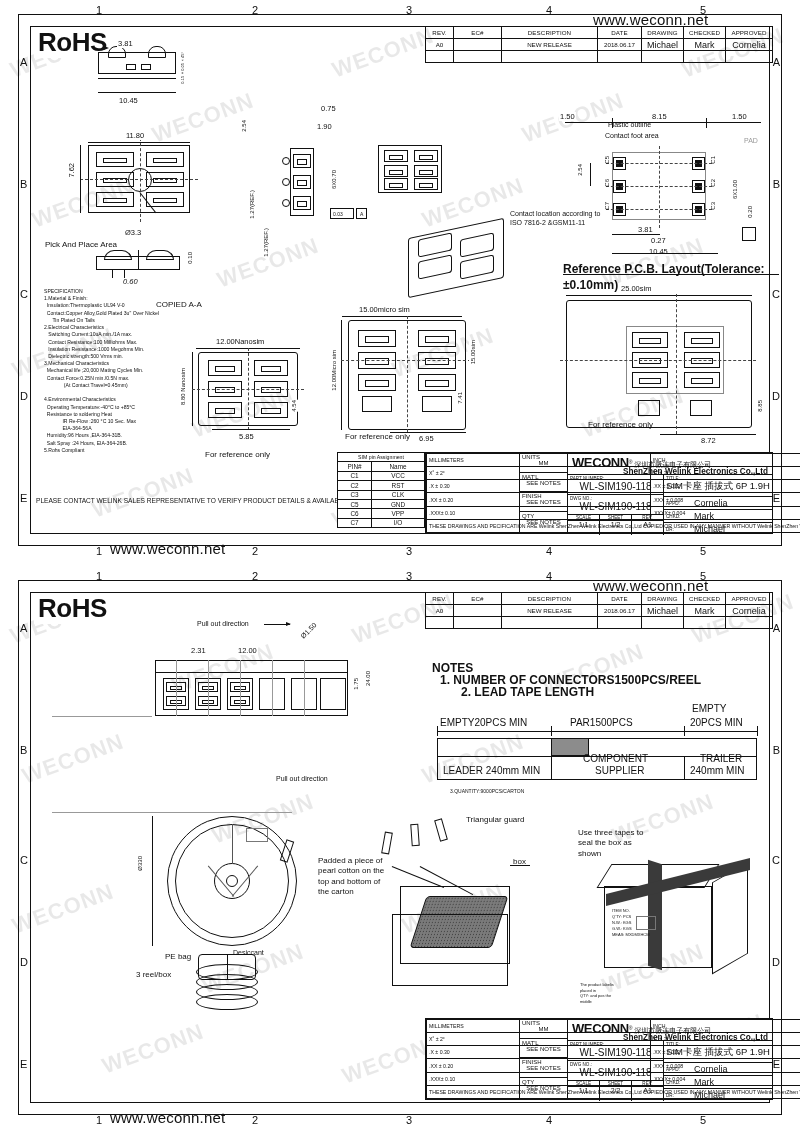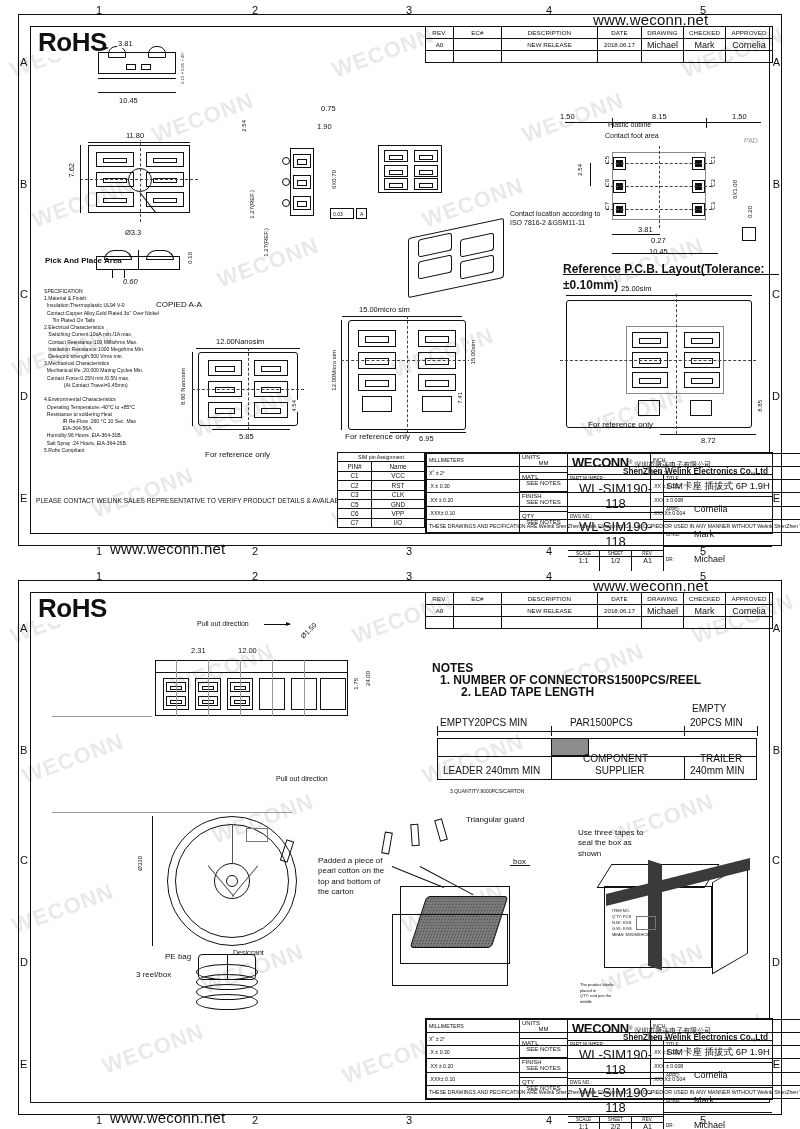--- a/index.html
+++ b/index.html
@@ -49,21 +49,21 @@
   .tb-cell { border-bottom:1px solid #111; padding:1px 2px; }
   .tb-cell:last-child { border-bottom:none; }
   .tol-tbl { border-collapse:collapse; width:100%; height:100%; }
   .tol-tbl td { border:1px solid #111; font-size:5.2px; padding:0 2px; height:9px; white-space:nowrap; }
   .tol-note { font-size:3.6px; line-height:1.25; padding:1px 2px; }
   .wec-logo { font-size:13px; font-weight:bold; letter-spacing:-.4px; }
   .wec-sup { font-size:5px; vertical-align:super; }
   .wec-cn { font-size:7px; }
   .wec-en { font-size:8.2px; font-weight:bold; }
   .fld-lbl { font-size:4.6px; }
-  .fld-val { font-size:13px; text-align:center; }
+  .fld-val { font-size:10px; text-align:center; }
   .fld-val-cn { font-size:9.5px; }
 
   
   .spec { position:absolute; font-size:5.1px; line-height:1.42; white-space:pre; }
   .note-blk { position:absolute; font-size:6.6px; line-height:1.5; }
   .lbl { position:absolute; font-size:6px; line-height:1.3; }
   .lbl.s7 { font-size:7px; }
   .lbl.s8 { font-size:8px; }
   .lbl.s9 { font-size:12px;font-weight:bold; }
   .lbl.s10 { font-size:10px; }
@@ -216,21 +216,21 @@
     <div class="box" style="left:128px; top:168px; width:24px; height:24px; border-radius:50%;"></div>
     <div class="dashv" style="left:140px; top:138px; height:84px;"></div>
     <div class="dash" style="left:80px; top:179px; width:118px;"></div>
   </div>
   <div class="dim" style="left:125px; top:131px;">11.80</div>
   <div class="ln hln" style="left:88px; top:142px; width:102px;"></div>
   <div class="dim vert" style="left:66px; top:163px;">7.62</div>
   <div class="ln vln" style="left:80px; top:145px; height:68px;"></div>
   <div class="dim" style="left:124px; top:228px;">Ø3.3</div>
   <div class="leader" style="left:140px; top:192px; width:26px; transform:rotate(52deg);"></div>
-  <div class="lbl s8" style="left:45px; top:256px;font-weight:bold;">Pick And Place Area</div>
+  <div class="lbl s8" style="left:45px; top:240px;">Pick And Place Area</div>
 
   <div>
     <div class="box" style="left:96px; top:256px; width:84px; height:14px;"></div>
     <div class="box" style="left:104px; top:250px; width:28px; height:10px; border-radius:10px 10px 0 0;"></div>
     <div class="box" style="left:146px; top:250px; width:28px; height:10px; border-radius:10px 10px 0 0;"></div>
     <div class="ln vln" style="left:138px; top:250px; height:20px;"></div>
   </div>
   <div class="dim s6 vert" style="left:186px; top:252px;">0.10</div>
   <div class="dim" style="left:122px; top:277px;font-style:italic;">0.60</div>
   <div class="ln vln" style="left:112px; top:270px; height:8px;"></div>

